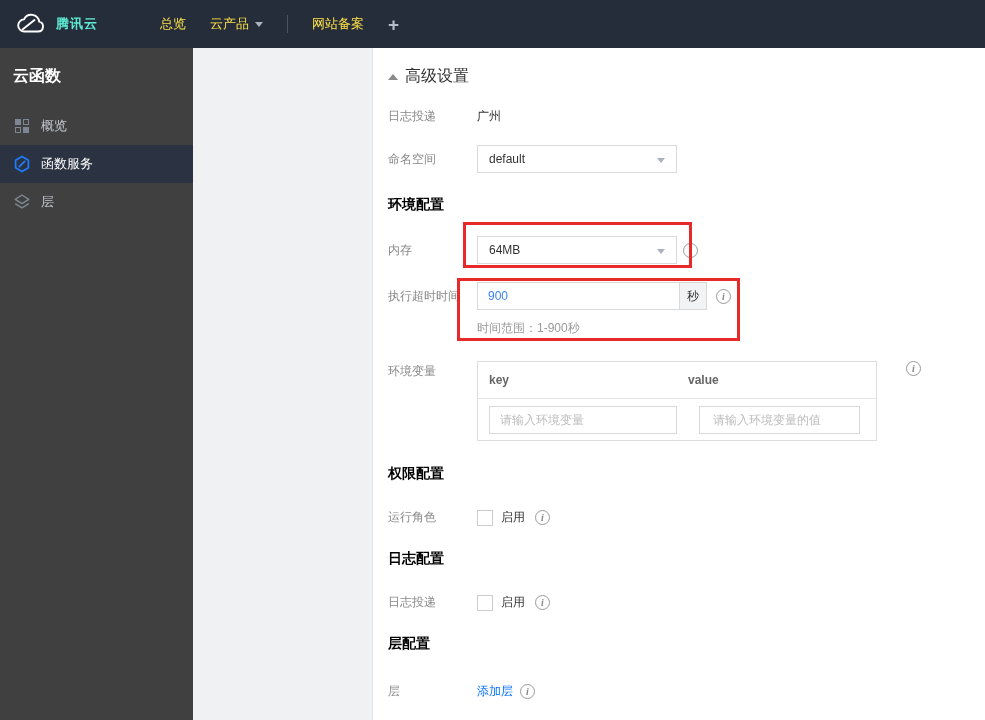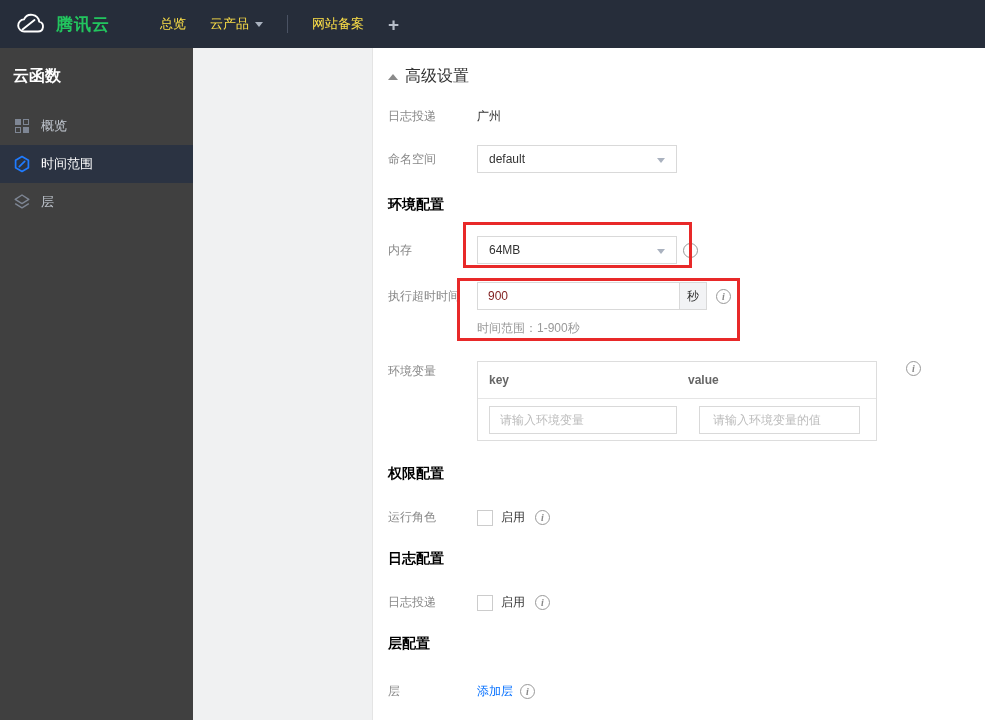--- a/index.html
+++ b/index.html
@@ -15,21 +15,21 @@
   
   .topbar {
     height: 48px; flex: 0 0 48px;
     background: #262d3a;
     display: flex; align-items: center;
     padding-left: 15px;
     color: #e8ebef;
   }
   .brand { display: flex; align-items: center; gap: 9px; width: 112px; }
   .brand svg { display: block; }
-  .brand-name { font-size: 17px; font-weight: bold; color: #22c55e; letter-spacing: 1px; white-space: nowrap; }
+  .brand-name { font-size: 13px; font-weight: bold; color: #5eead4; letter-spacing: 1px; white-space: nowrap; }
   .topnav { display: flex; align-items: center; gap: 24px; margin-left: 33px; font-size: 13px; }
   .topnav-item { display: flex; align-items: center; gap: 6px; cursor: pointer; color: #fde047; white-space: nowrap; }
   .caret-down {
     width: 0; height: 0;
     border-left: 4px solid transparent; border-right: 4px solid transparent;
     border-top: 5px solid #aab2bf;
   }
   .topnav-divider { width: 1px; height: 18px; background: #4a5263; }
   .topnav-plus { font-size: 19px; color: #b6bdc8; font-weight: bold; line-height: 1; cursor: pointer; }
 
@@ -75,21 +75,21 @@
   .select {
     position: relative; width: 200px; height: 28px;
     border: 1px solid #d9d9d9; background: #fff;
     display: flex; align-items: center; padding: 0 26px 0 11px;
     color: #333; cursor: pointer;
   }
   .select .caret-down { position: absolute; right: 11px; top: 12px; }
 
   .txt {
     height: 28px; border: 1px solid #d9d9d9; background: #fff;
-    padding: 0 10px; font-size: 12px; color: #7f1d1d; outline: none;
+    padding: 0 10px; font-size: 12px; color: #3b82f6; outline: none;
     font-family: inherit;
   }
   .input-group { display: flex; }
   .input-group .txt { width: 202px; border-right: none; }
   .unit-addon {
     width: 28px; height: 28px; background: #f2f3f5;
     border: 1px solid #d9d9d9;
     display: flex; align-items: center; justify-content: center;
     color: #333; cursor: pointer;
   }
@@ -175,21 +175,21 @@
             <rect x="2.5" y="10.5" width="5" height="5" fill="none" stroke="#7e8694"></rect>
             <rect x="10" y="10" width="6" height="6" fill="#7e8694"></rect>
           </svg>
           <span>概览</span>
         </div>
         <div class="side-item selected">
           <svg width="18" height="18" viewBox="0 0 18 18">
             <polygon points="9,1.6 15.4,5.3 15.4,12.7 9,16.4 2.6,12.7 2.6,5.3" fill="none" stroke="#1f7bff" stroke-width="1.7" stroke-linejoin="round"></polygon>
             <path d="M6.3 11.7 L11.7 6.3" stroke="#1f7bff" stroke-width="1.7" stroke-linecap="round"></path>
           </svg>
-          <span>时间范围</span>
+          <span>函数服务</span>
         </div>
         <div class="side-item">
           <svg width="18" height="18" viewBox="0 0 18 18">
             <polygon points="9,2 15.8,6.3 9,10.6 2.2,6.3" fill="none" stroke="#7e8694" stroke-width="1.4" stroke-linejoin="round"></polygon>
             <polyline points="2.2,10.6 9,14.9 15.8,10.6" fill="none" stroke="#7e8694" stroke-width="1.4" stroke-linejoin="round"></polyline>
           </svg>
           <span>层</span>
         </div>
       </div>
     </aside>

